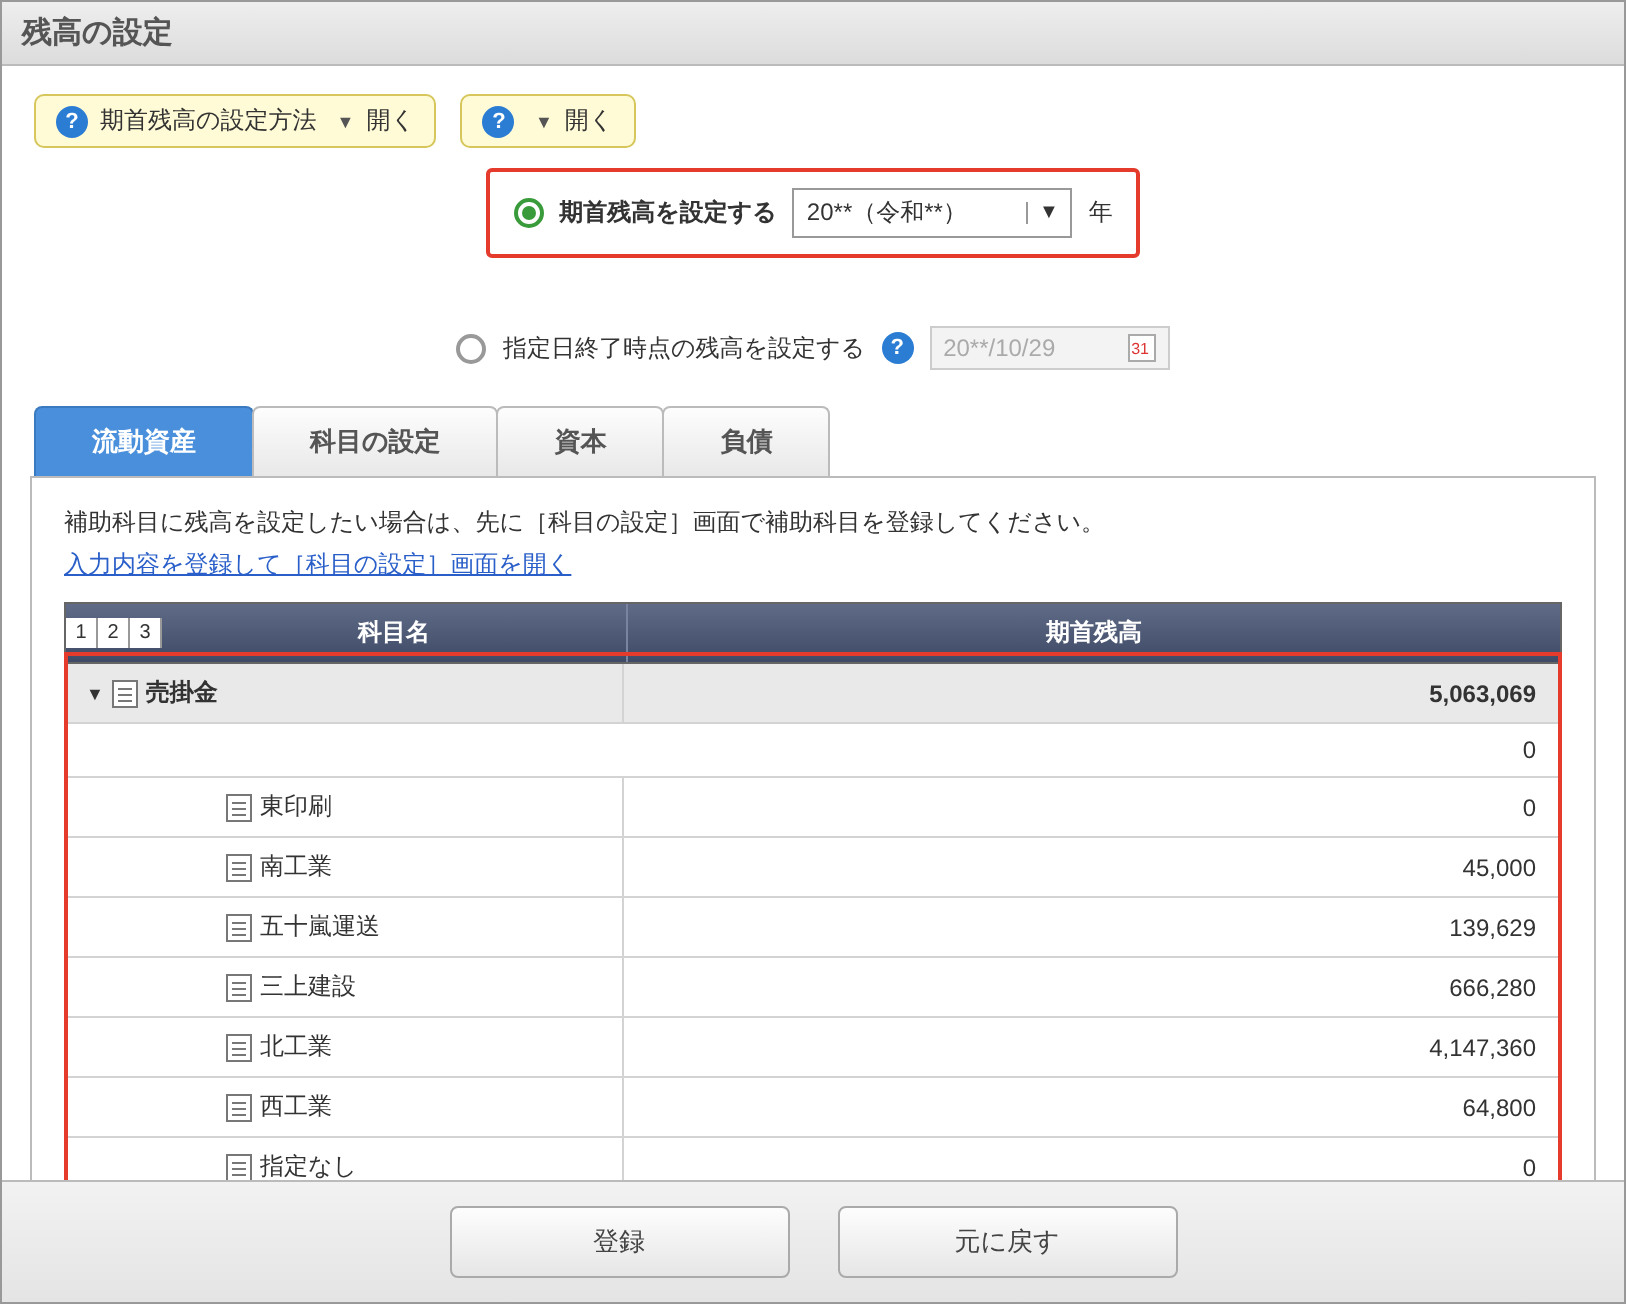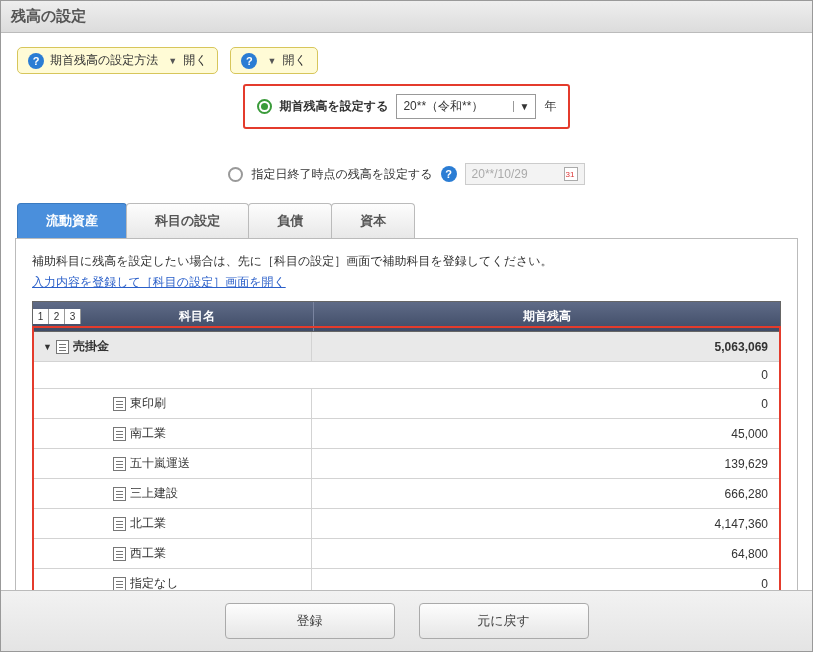--- a/index.html
+++ b/index.html
@@ -192,22 +192,22 @@
     <span class="date-disabled">
       <span>20**/10/29</span>
       <span class="cal-icon"></span>
     </span>
   </div>
 </div>
 
 <div class="tabs">
   <div class="tab active">流動資産</div>
   <div class="tab">科目の設定</div>
+  <div class="tab">資本</div>
   <div class="tab">負債</div>
-  <div class="tab">資本</div>
 </div>
 
 <div class="panel">
   <div class="note">補助科目に残高を設定したい場合は、先に［科目の設定］画面で補助科目を登録してください。</div>
   <a class="linktext">入力内容を登録して［科目の設定］画面を開く</a>
 
   <div class="grid-wrap" style="position:relative;">
     <div class="grid-head">
       <div class="col1">
         <div class="levels">

